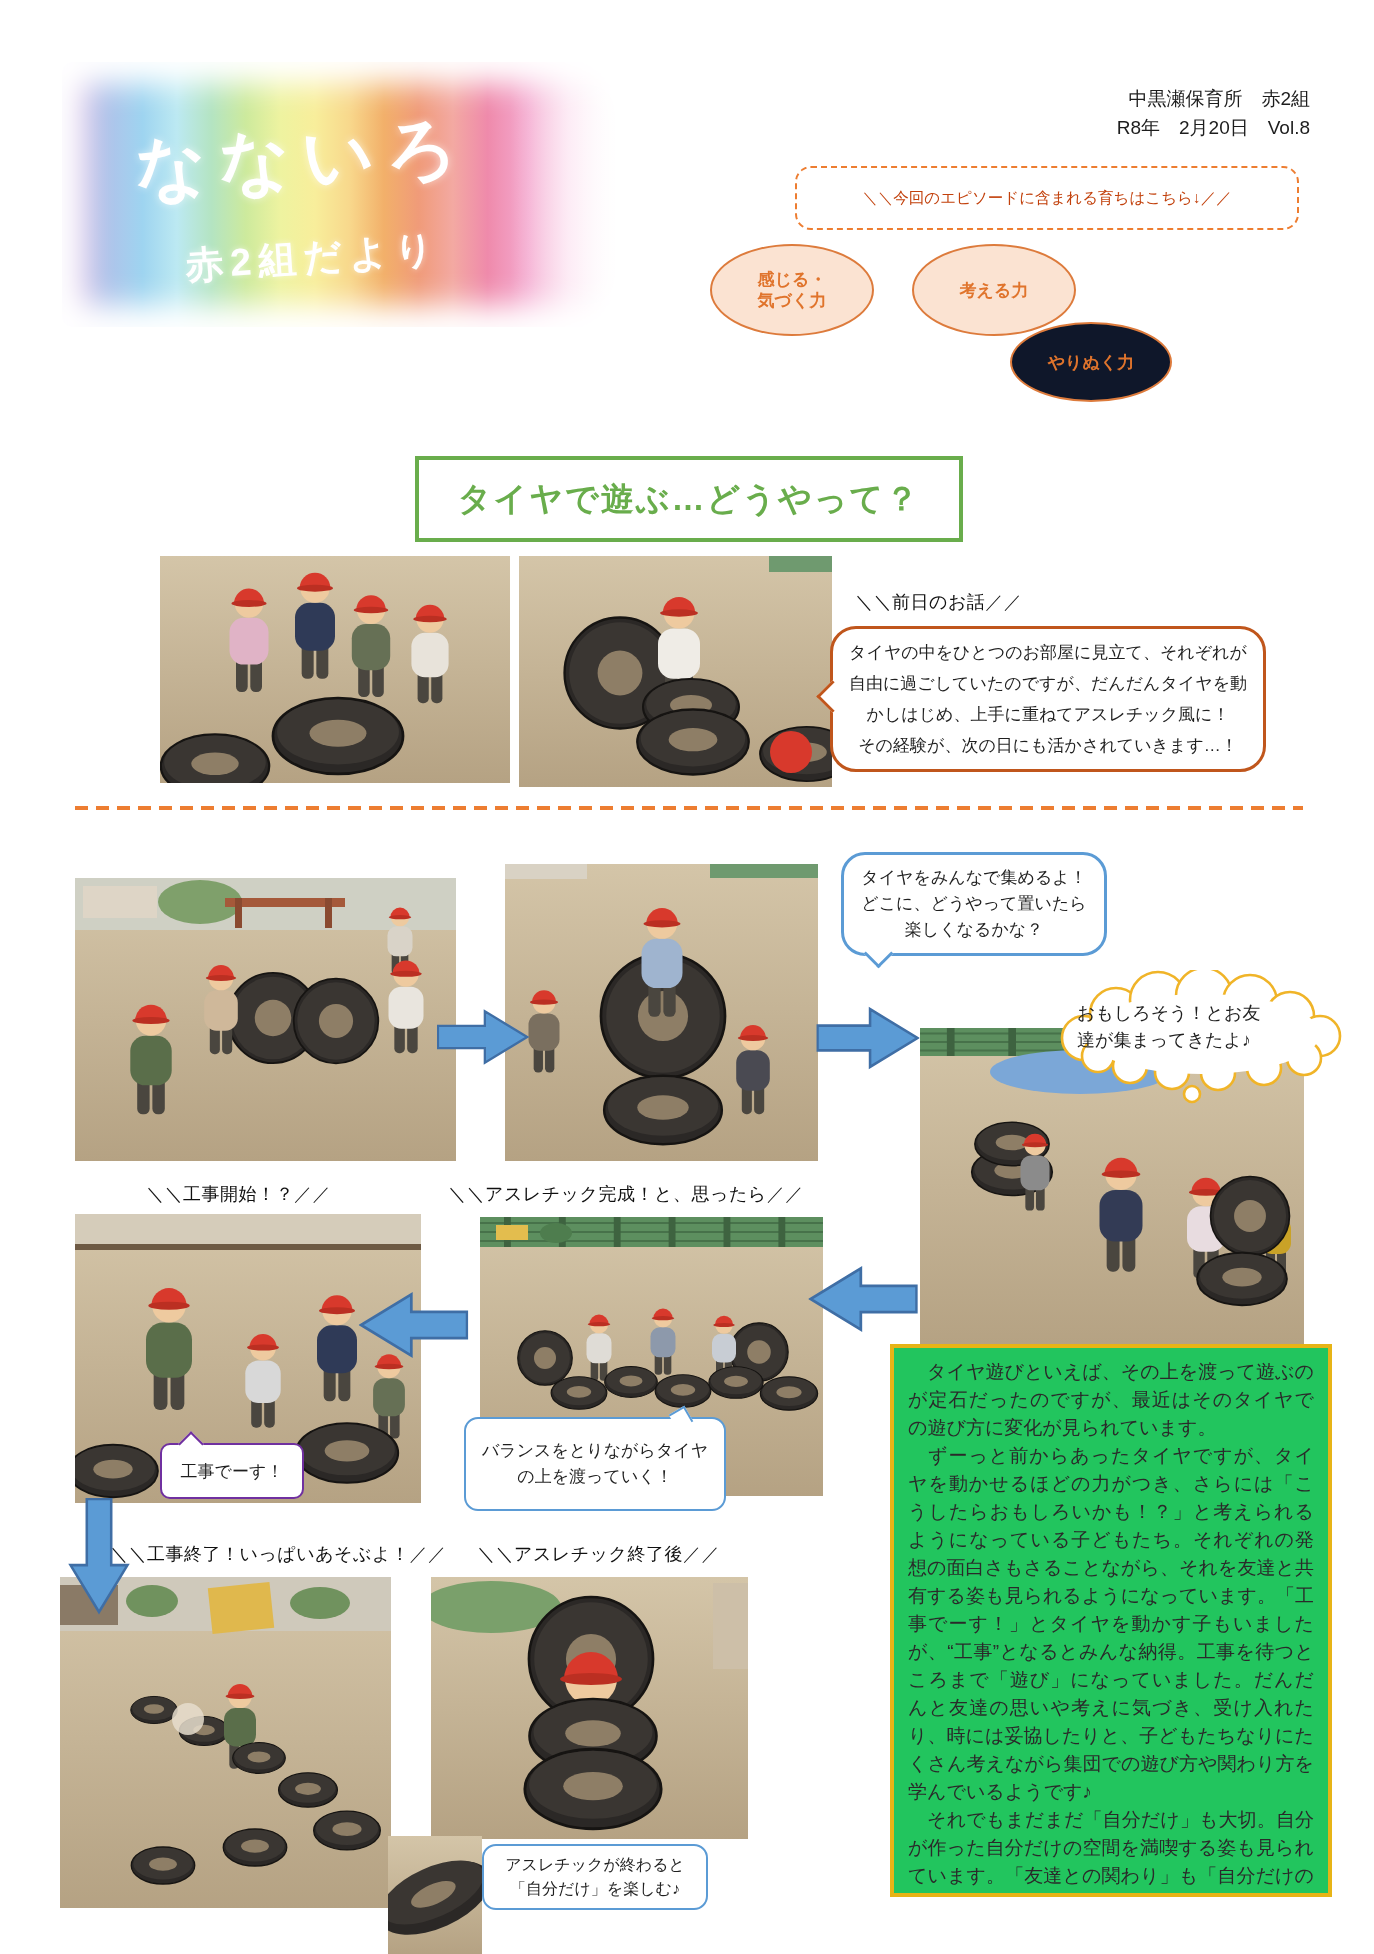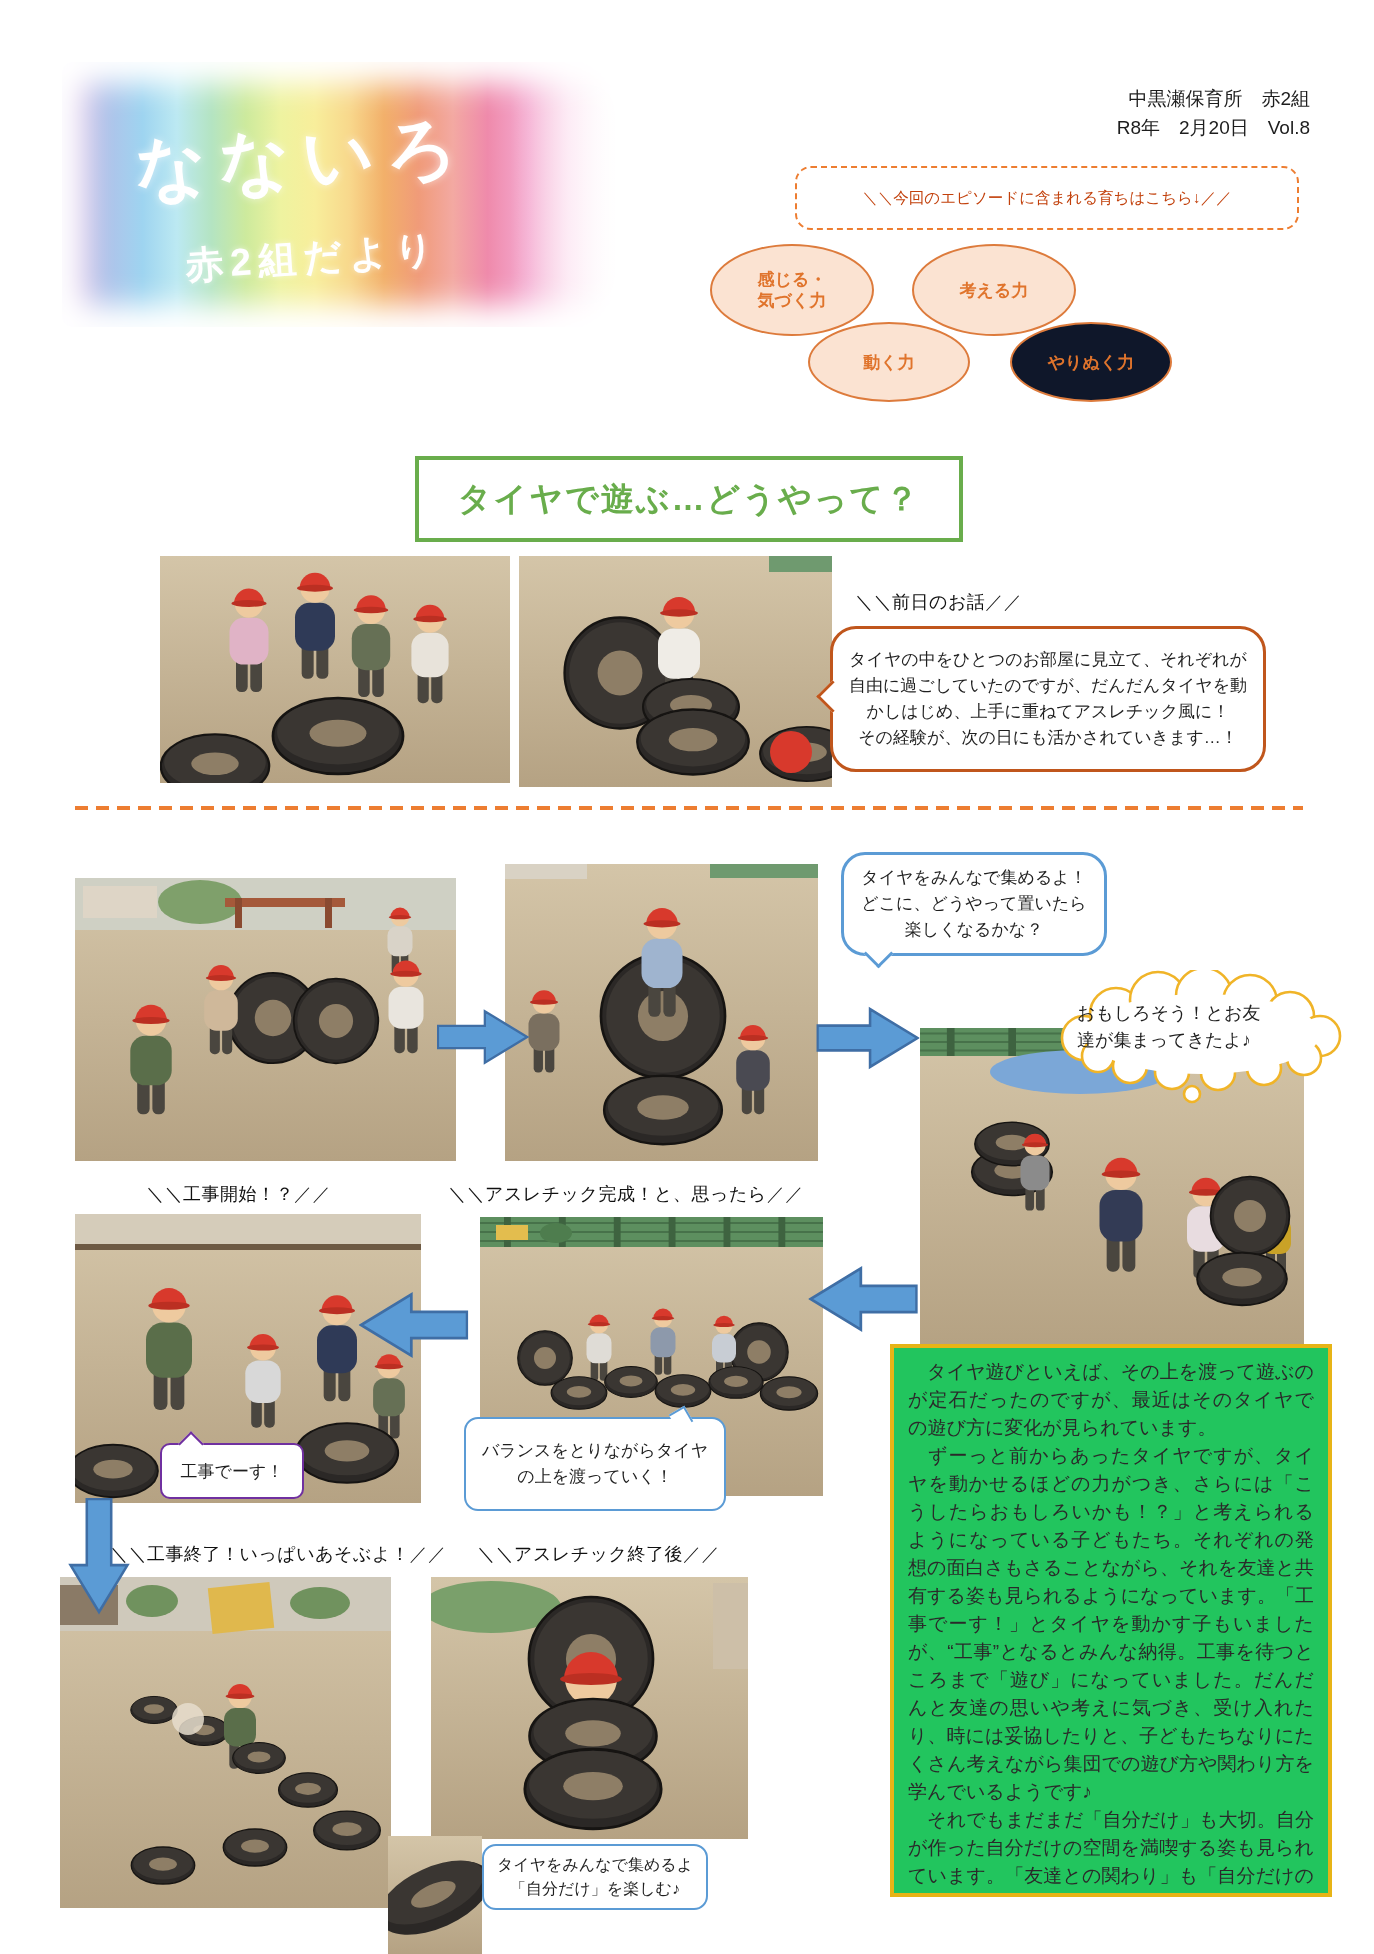--- a/index.html
+++ b/index.html
@@ -53,21 +53,21 @@
   #photo7{left:480px;top:1217px;width:343px;height:279px;}
   #photo8{left:60px;top:1577px;width:331px;height:331px;}
   #photo9{left:431px;top:1577px;width:317px;height:262px;}
   #photo10{left:388px;top:1836px;width:94px;height:118px;}
 
   
   .bubble{background:#fff;white-space:pre-line;display:flex;align-items:center;justify-content:center;
     text-align:center;color:#1f1f1f;}
   .bubble::before{content:"";position:absolute;background:#fff;}
   #bubble-prev{left:830px;top:626px;width:430px;height:140px;border:3px solid #c0561c;border-radius:26px;
-    font-size:17px;line-height:26px;}
+    font-size:17px;line-height:31px;}
   #bubble-prev::before{left:-12px;top:56px;width:20px;height:20px;border-left:3px solid #c0561c;
     border-bottom:3px solid #c0561c;transform:rotate(45deg);}
   #bubble-gather{left:841px;top:852px;width:260px;height:98px;border:3px solid #5b9bd5;border-radius:24px;
     font-size:17px;line-height:26px;}
   #bubble-gather::before{left:24px;bottom:-11px;width:18px;height:18px;border-bottom:3px solid #5b9bd5;
     border-right:3px solid #5b9bd5;transform:rotate(45deg);}
   #bubble-kouji{left:160px;top:1443px;width:140px;height:52px;border:2.5px solid #7030a0;border-radius:10px;
     font-size:17px;}
   #bubble-kouji::before{left:20px;top:-10px;width:16px;height:16px;border-top:2.5px solid #7030a0;
     border-left:2.5px solid #7030a0;transform:rotate(45deg);}
@@ -153,21 +153,20 @@
 
   <div class="abs masthead">
     <div>中黒瀬保育所　赤2組</div>
     <div>R8年　2月20日　Vol.8</div>
   </div>
 
   <div class="abs episode-box">＼＼今回のエピソードに含まれる育ちはこちら↓／／</div>
   <div class="abs badge" id="badge-feel">感じる・
 気づく力</div>
   <div class="abs badge" id="badge-think">考える力</div>
-  <div class="abs badge" id="badge-move">動く力</div>
   <div class="abs badge white" id="badge-persist">やりぬく力</div>
 
   <div class="abs green-box">タイヤで遊ぶ…どうやって？</div>
 
   <div class="abs photo" id="photo1">
     <svg width="350" height="227" viewBox="0 0 350 227">
       <rect width="350" height="227" fill="url(#sandG)"></rect>
       <use href="#tireF" x="-30" y="175" width="170" height="70"></use>
       <use href="#kid" x="50" y="15" width="78" height="130" color="#e0b3c6"></use>
       <use href="#kid" x="115" y="-2" width="80" height="135" color="#2f3a57"></use>
@@ -371,16 +370,16 @@
     <svg width="94" height="118" viewBox="0 0 94 118">
       <rect width="94" height="118" fill="url(#sandG)"></rect>
       <g transform="rotate(-24 47 62)">
         <ellipse cx="47" cy="62" rx="60" ry="30" fill="#2b2826"></ellipse>
         <ellipse cx="47" cy="56" rx="55" ry="25" fill="#3a3632"></ellipse>
         <ellipse cx="47" cy="58" rx="24" ry="10" fill="#8e7e66"></ellipse>
       </g>
     </svg>
   </div>
 
-  <div class="abs bubble" id="bubble-own">タイヤをみんなで集めるよ
+  <div class="abs bubble" id="bubble-own">アスレチックが終わると
 「自分だけ」を楽しむ♪</div>
 
 </div>
 
 </body></html>

